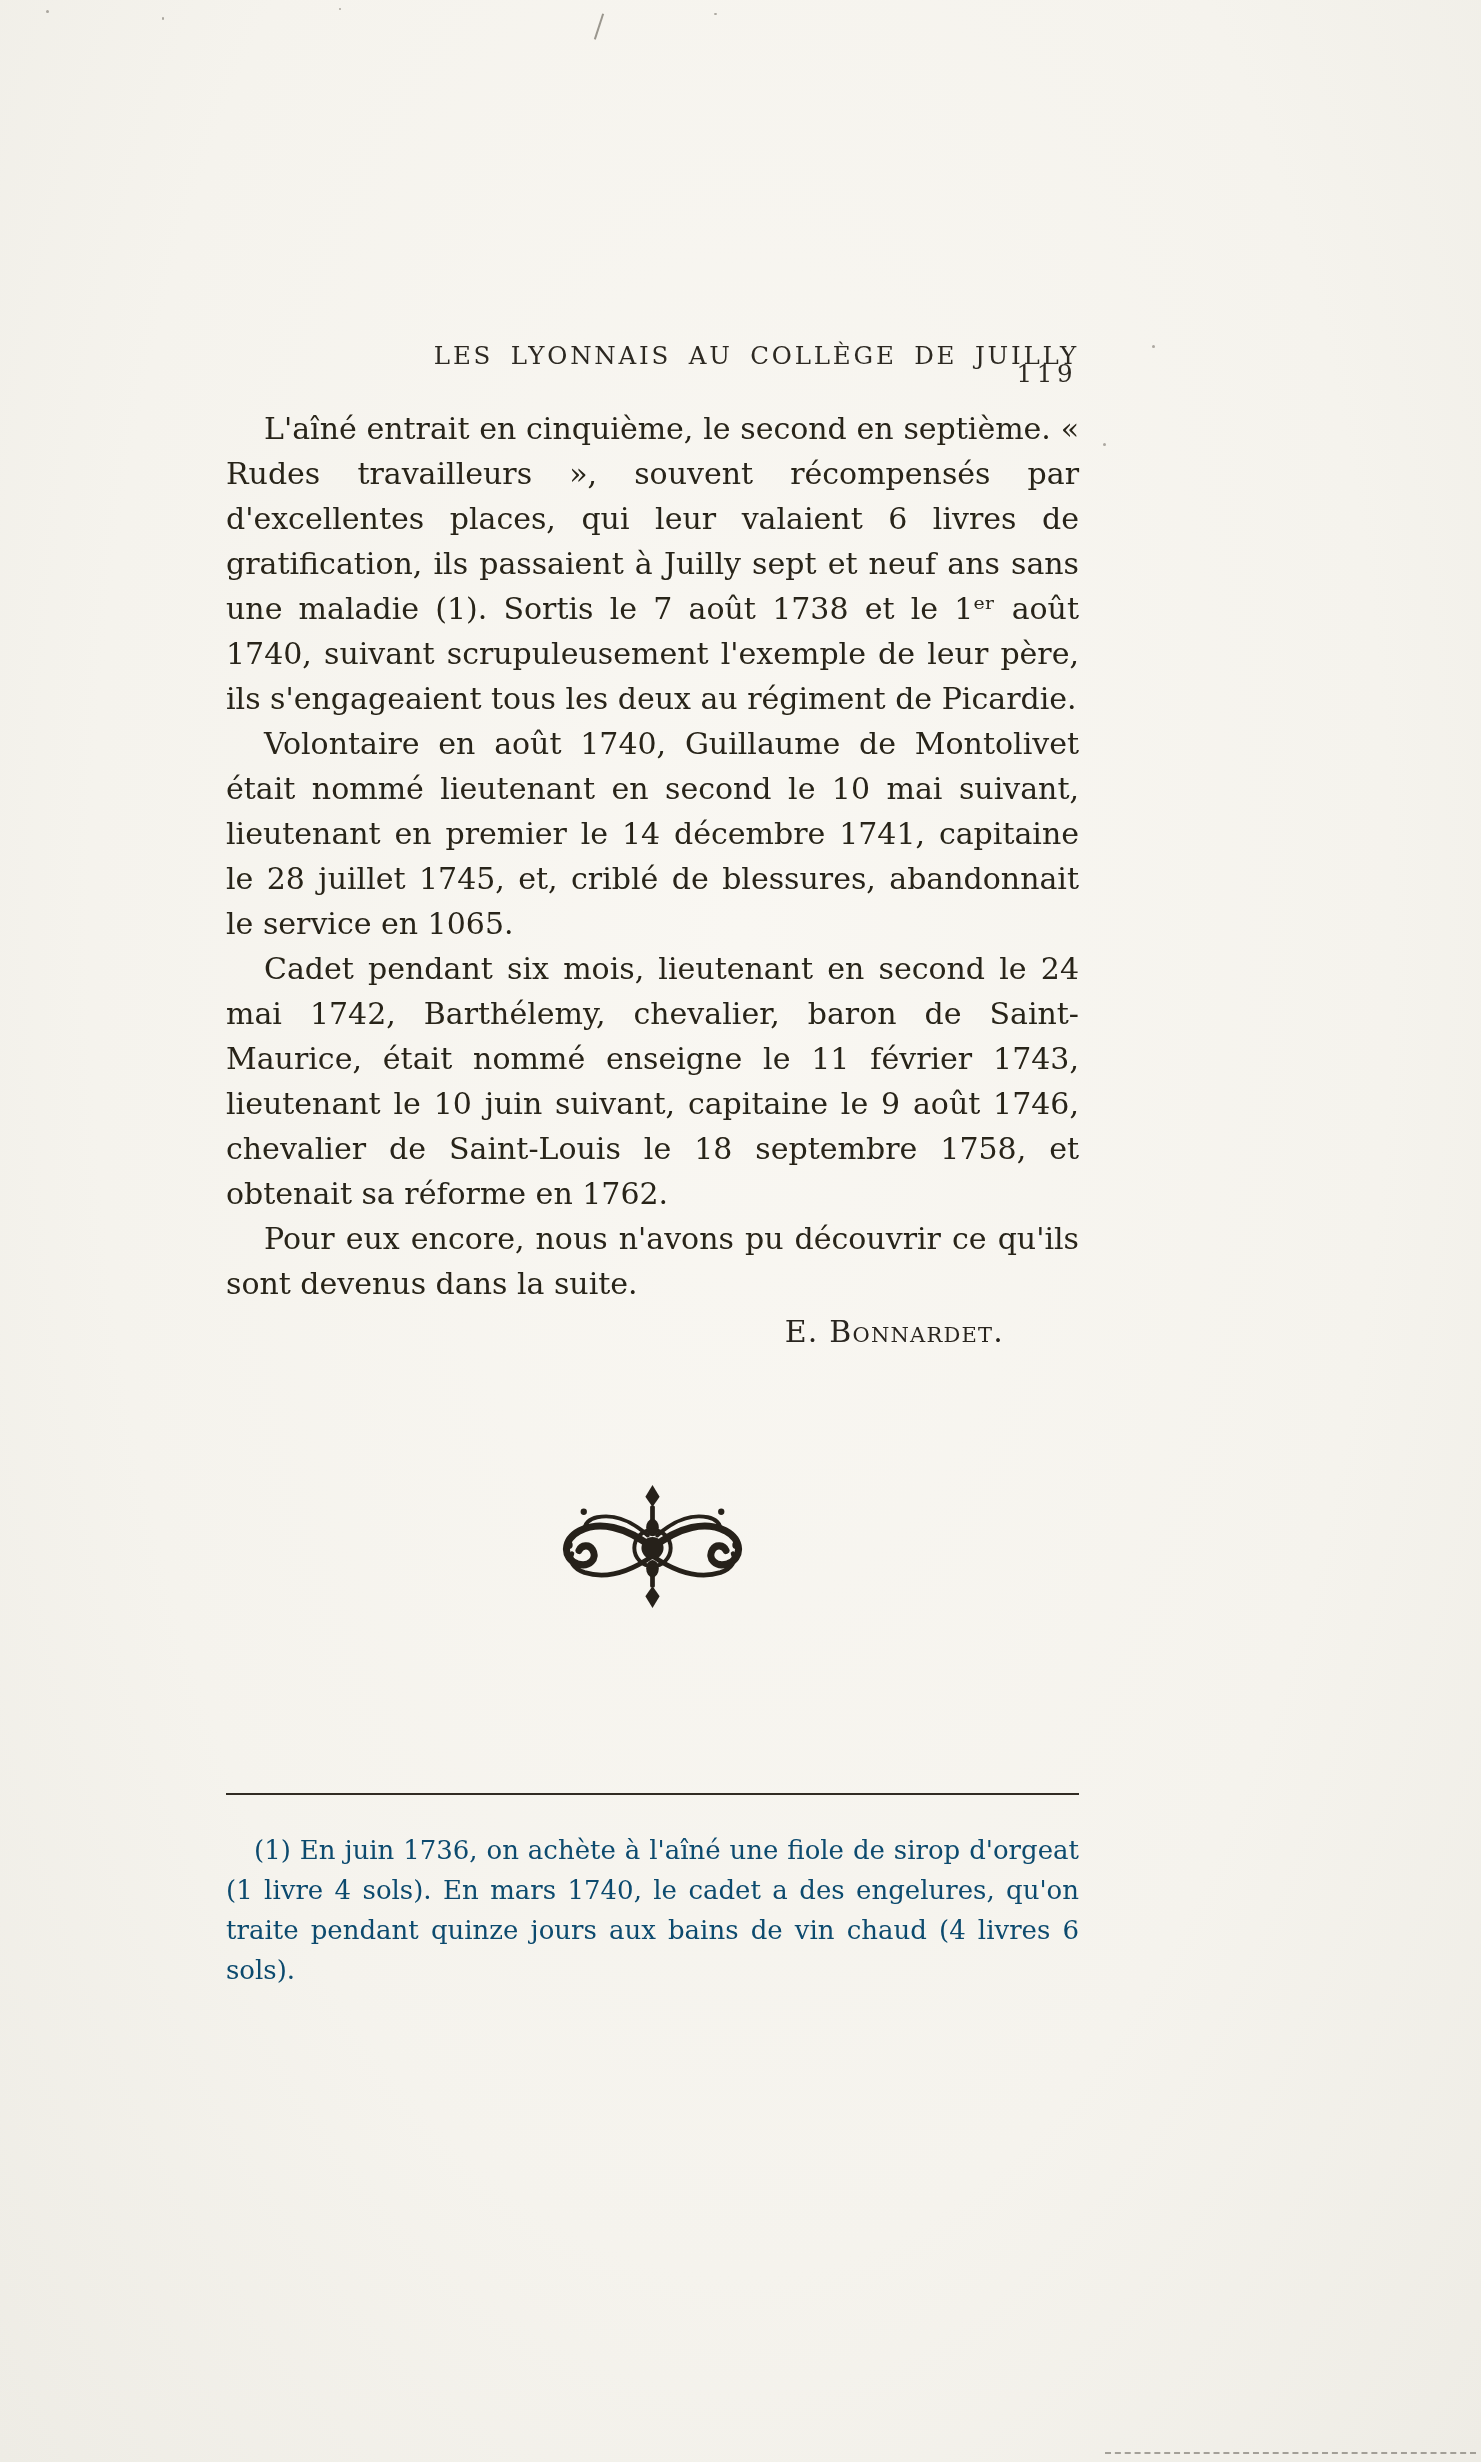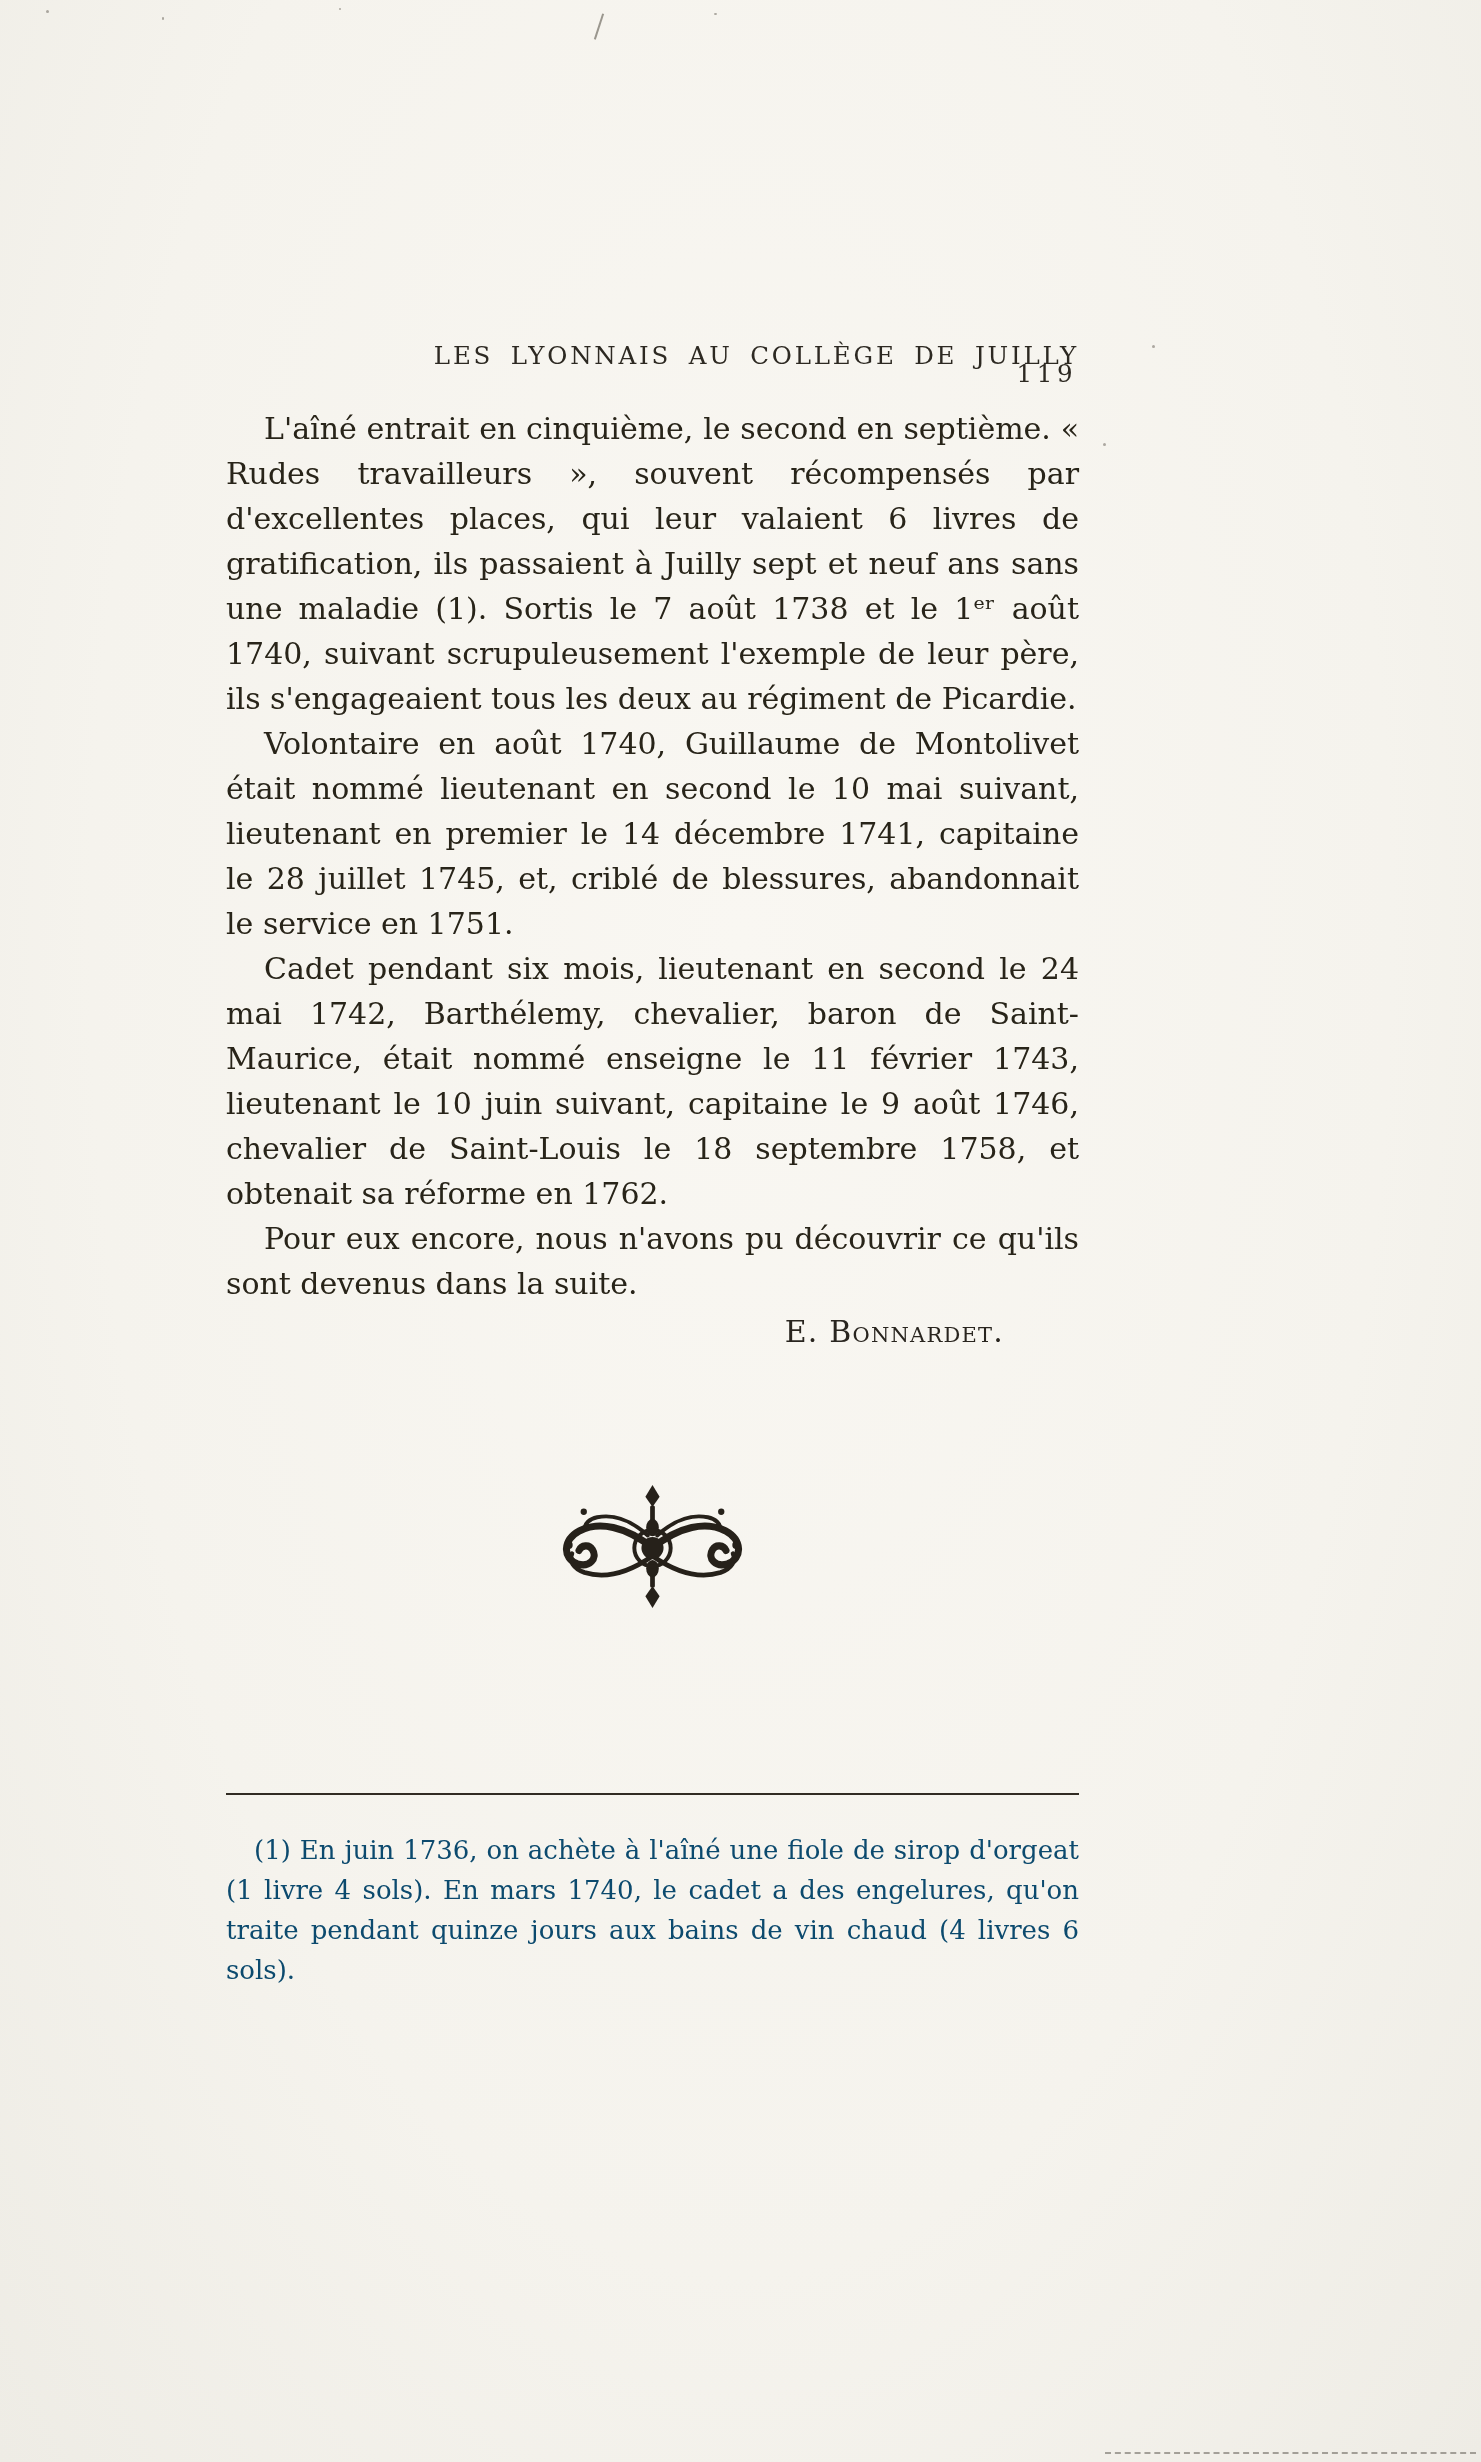--- a/index.html
+++ b/index.html
@@ -60,21 +60,21 @@
 
   <div class="page-inner">
 
     <div class="header">
       <span class="header-title">LES LYONNAIS AU COLLÈGE DE JUILLY</span>
       <span class="page-number">119</span>
     </div>
 
     <div class="body-text">
       <p>L'aîné entrait en cinquième, le second en septième. « Rudes travailleurs », souvent récompensés par d'excellentes places, qui leur valaient 6 livres de gratification, ils passaient à Juilly sept et neuf ans sans une maladie (1). Sortis le 7 août 1738 et le 1ᵉʳ août 1740, suivant scrupuleusement l'exemple de leur père, ils s'engageaient tous les deux au régiment de Picardie.</p>
-      <p>Volontaire en août 1740, Guillaume de Montolivet était nommé lieutenant en second le 10 mai suivant, lieutenant en premier le 14 décembre 1741, capitaine le 28 juillet 1745, et, criblé de blessures, abandonnait le service en 1751.</p>
+      <p>Volontaire en août 1740, Guillaume de Montolivet était nommé lieutenant en second le 10 mai suivant, lieutenant en premier le 14 décembre 1741, capitaine le 28 juillet 1745, et, criblé de blessures, abandonnait le service en 1065.</p>
       <p>Cadet pendant six mois, lieutenant en second le 24 mai 1742, Barthélemy, chevalier, baron de Saint-Maurice, était nommé enseigne le 11 février 1743, lieutenant le 10 juin suivant, capitaine le 9 août 1746, chevalier de Saint-Louis le 18 septembre 1758, et obtenait sa réforme en 1762.</p>
       <p>Pour eux encore, nous n'avons pu découvrir ce qu'ils sont devenus dans la suite.</p>
     </div>
 
     <div class="signature">
       <span class="signature-name">E. Bonnardet.</span>
     </div>
 
 
     <div class="ornament-wrap">

